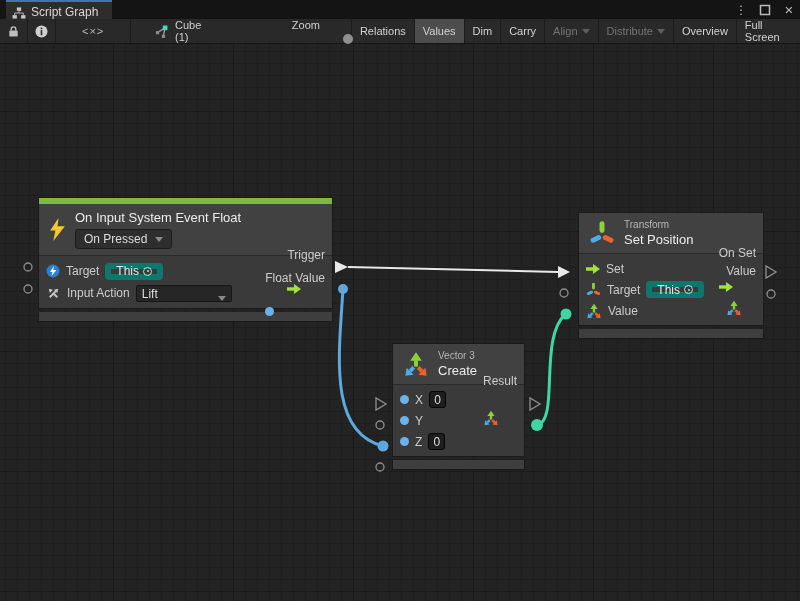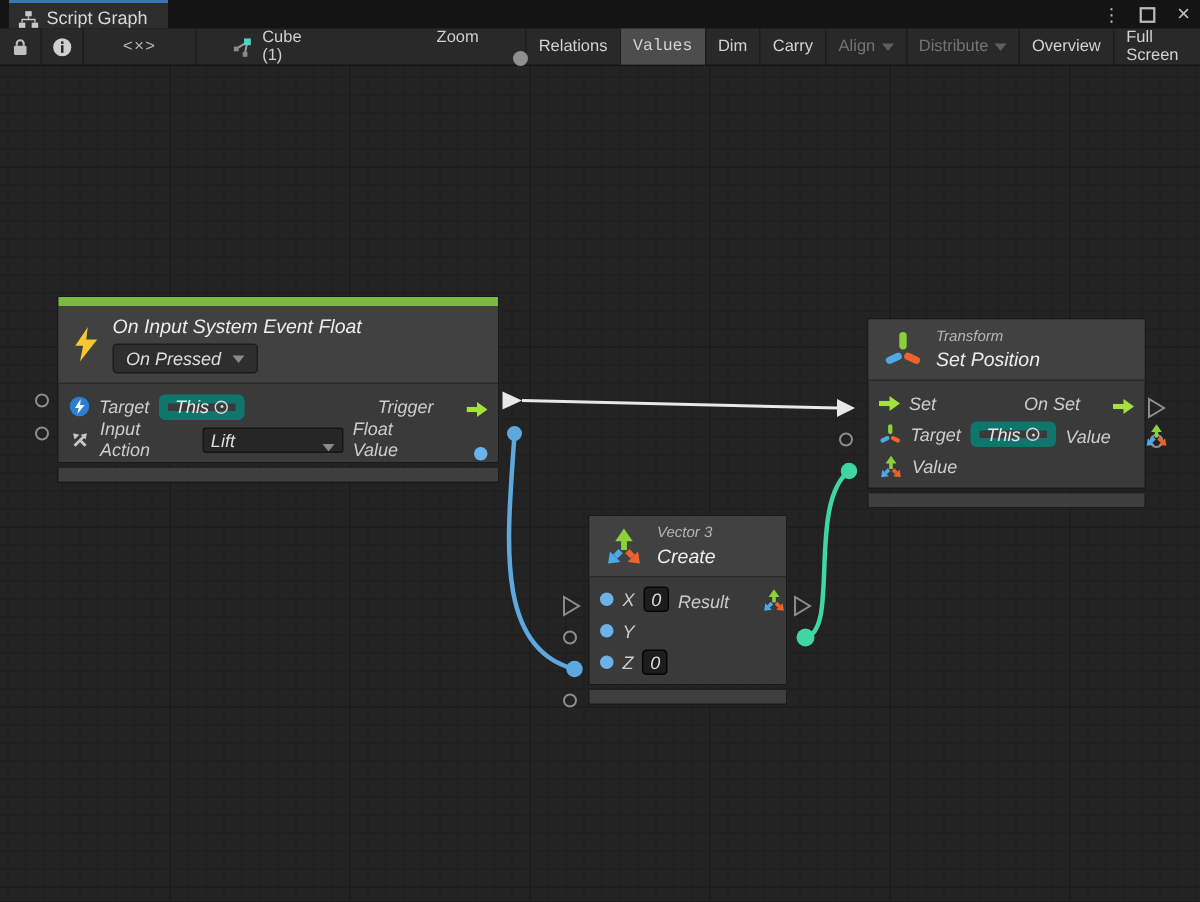--- a/index.html
+++ b/index.html
@@ -27,52 +27,52 @@
   .tb-wide { padding:0 26px; }
   .tb-graphref { display:flex; align-items:center; gap:5px; margin-left:18px;
                  padding:0 6px; }
   .tb-zoom { display:flex; align-items:center; gap:7px; margin-left:38px;flex-direction:column; }
   .zoom-track { position:relative; width:90px; height:2px; background:#6e6e6e; }
   .zoom-knob { position:absolute; right:-2px; top:-4px; width:10px; height:10px;
                border-radius:50%; background:#8f8f8f; }
   .tb-right { margin-left:auto; display:flex; align-items:stretch; }
   .tb-btn { display:flex; align-items:center; gap:4px; padding:0 8px;
             border-left:1px solid #1c1c1c; color:#d2d2d2; cursor:default; }
-  .tb-btn.active { background:#4d4d4d;font-family:Liberation Mono, monospace; }
+  .tb-btn.active { background:#4d4d4d; }
   .tb-btn.disabled { color:#747474; }
   .caret-down { width:0; height:0; border-left:4px solid transparent;
                 border-right:4px solid transparent; border-top:5px solid #8a8a8a; }
   .tb-btn.disabled .caret-down { border-top-color:#5e5e5e; }
   .angle-glyph { color:#b5b5b5; letter-spacing:1px; font-size:11px; }
 
   
   .canvas { position:relative; width:800px; height:557px; background-color:#232323;
     background-image:
       linear-gradient(#1a1a1a 1px, transparent 1px),
       linear-gradient(90deg,#1a1a1a 1px, transparent 1px),
       linear-gradient(#1e1e1e 1px, transparent 1px),
       linear-gradient(90deg,#1e1e1e 1px, transparent 1px);
     background-size:120px 120px,120px 120px,12px 12px,12px 12px;
     background-position:113px 67px,113px 67px,5px 7px,5px 7px; }
   .edges { position:absolute; left:0; top:0; z-index:1; }
 
   
   .node { position:absolute; z-index:2; font-size:12px; color:#cccccc; }
-  .node-main { background:#3a3a3a; border:1px solid #1a1a1a;font-style:italic; }
+  .node-main { background:#3a3a3a; border:1px solid #1a1a1a; }
   .node-footer { height:10px; background:#3e3e3e; border:1px solid #1a1a1a;
                  border-top:none; margin-top:3px; }
   .accent-bar { height:6px; }
   .node-header { background:#414141; border-bottom:1px solid #2a2a2a;
                  display:flex; align-items:center; gap:9px; padding:6px 10px; }
   .node-title { color:#ececec; font-size:13px; }
   .node-cat { color:#b5b5b5; font-size:10px; margin-bottom:2px; }
   .node-body { padding:4px 0; }
   .row { height:22px; display:flex; align-items:center; padding:0 7px; gap:6px; }
   .row-left { display:flex; align-items:center; gap:6px; }
-  .row-right { margin-left:auto; display:flex; align-items:flex-end; gap:22px; }
+  .row-right { margin-left:auto; display:flex; align-items:flex-start; gap:22px;flex-direction:column; }
   .lbl { color:#cccccc; }
 
   .dropdown-btn { display:inline-flex; align-items:center; gap:8px;
                   background:#2e2e2e; border:1px solid #1c1c1c; border-radius:3px;
                   color:#dddddd; font-size:12px; padding:2px 8px; margin-top:4px;text-align:center; }
   .chip { display:inline-flex; align-items:center; gap:4px; border:6px solid #0f766e;
           border-radius:4px; padding:0 5px; height:17px; color:#e8e8e8; }
   .target-scope { position:relative; width:9px; height:9px; border:1px solid #d5d5d5;
                   border-radius:50%; }
   .target-scope::after { content:""; position:absolute; left:2.5px; top:2.5px;

